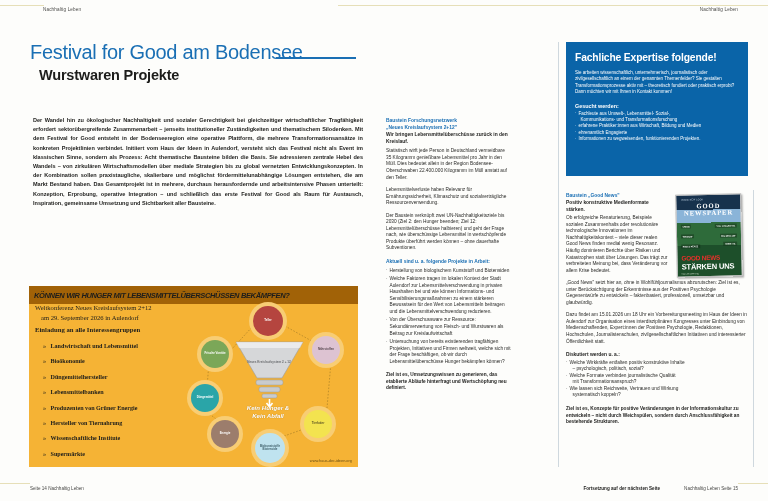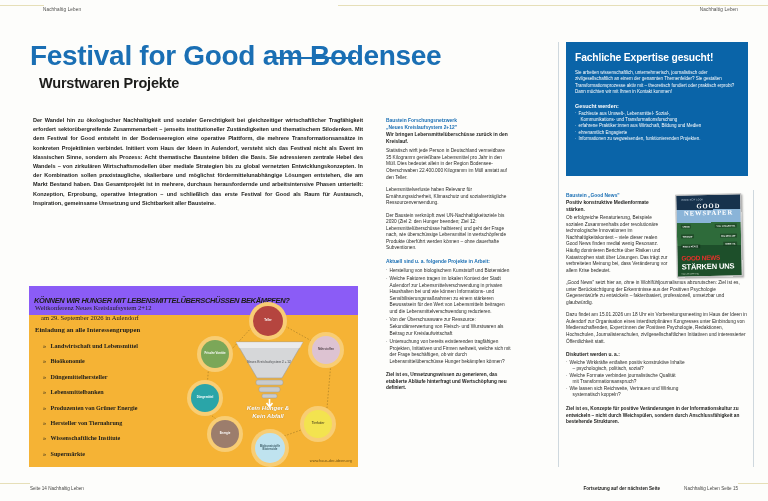--- a/index.html
+++ b/index.html
@@ -29,23 +29,23 @@
     top: 5px;
     height: 1px;
     background: #e6dfb8;
   }
   .runrule.l { left: 0px;  width: 44px; }
   .runrule.r { right: 0px; width: 430px; }
 
   
   .title-wrap { position: absolute; left: 30px; top: 42px; width: 360px; }
   h1.main-title {
-    font-size: 28px;
+    font-size: 20px;
     line-height: 1;
-    font-weight: bold;
+    font-weight: normal;
     color: #1a6fb4;
     letter-spacing: -.3px;
     white-space: nowrap;
   }
   .title-rule {
     position: absolute;
     left: 276px; top: 57px;
     width: 80px; height: 2px;
     background: #1a6fb4;
   }
@@ -290,22 +290,22 @@
   .poster {
     position: absolute;
     left: 29px; top: 286px;
     width: 329px; height: 181px;
     background: #f5b335;
     overflow: hidden;
   }
   .poster .banner {
     position: absolute;
     left: 0; top: 0;
-    width: 100%; height: 29px;
-    background: #8b5cf6;
+    width: 100%; height: 18px;
+    background: #a16207;
     display: flex; align-items: center;
   }
   .poster .banner span {
     font-size: 7.5px;
     font-weight: bold;
     font-style: italic;
     color: #1d1d1b;
     letter-spacing: -.35px;
     padding-left: 5px;
     white-space: nowrap;
@@ -448,21 +448,21 @@
     <ul>
       <li>Herstellung von biologischem Kunststoff und Biotensiden</li>
       <li>Welche Faktoren tragen im lokalen Kontext der Stadt Aulendorf zur Lebensmittelverschwendung in privaten Haushalten bei und wie können Informations- und Sensibilisierungsmaßnahmen zu einem stärkeren Bewusstsein für den Wert von Lebensmitteln beitragen und die Lebensmittelverschwendung reduzieren.</li>
       <li>Von der Überschussware zur Ressource: Sekundärverwertung von Fleisch- und Wurstwaren als Beitrag zur Kreislaufwirtschaft</li>
       <li>Untersuchung von bereits existierenden tragfähigen Projekten, Initiativen und Firmen weltweit, welche sich mit der Frage beschäftigen, ob wir durch Lebensmittelüberschüsse Hunger bekämpfen können?</li>
     </ul>
     <div class="closing">Ziel ist es, Umsetzungswissen zu generieren, das etablierte Abläufe hinterfragt und Wertschöpfung neu definiert.</div>
   </div>
 
   <div class="bluebox">
-    <h3>Fachliche Expertise gesucht!</h3>
+    <h3>Fachliche Expertise folgende!</h3>
     <p>Sie arbeiten wissenschaftlich, unternehmerisch, journalistisch oder zivilgesellschaftlich an einem der genannten Themenfelder? Sie gestalten Transformationsprozesse aktiv mit – theoretisch fundiert oder praktisch erprobt? Dann möchten wir mit Ihnen in Kontakt kommen!</p>
     <h4>Gesucht werden:</h4>
     <ul>
       <li>Fachleute aus Umwelt-, Lebensmittel- Sozial-,</li>
       <li class="cont">Kommunikations- und Transformationsforschung</li>
       <li>erfahrene Praktiker:innen aus Wirtschaft, Bildung und Medien</li>
       <li>ehrenamtlich Engagierte</li>
       <li>Informationen zu wegweisenden, funktionierenden Projekten.</li>
     </ul>
   </div>

